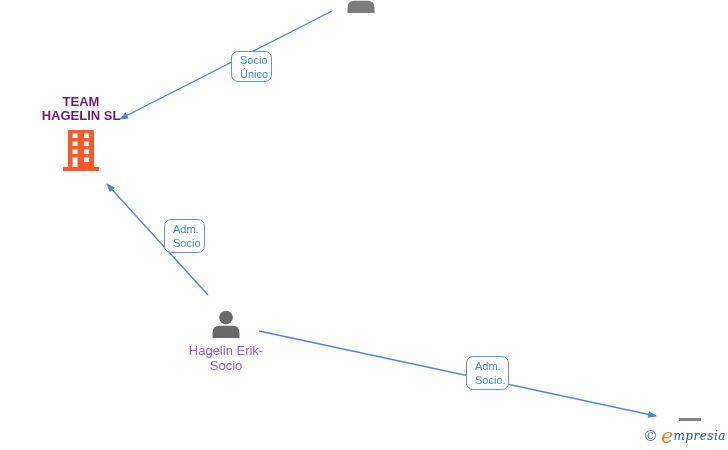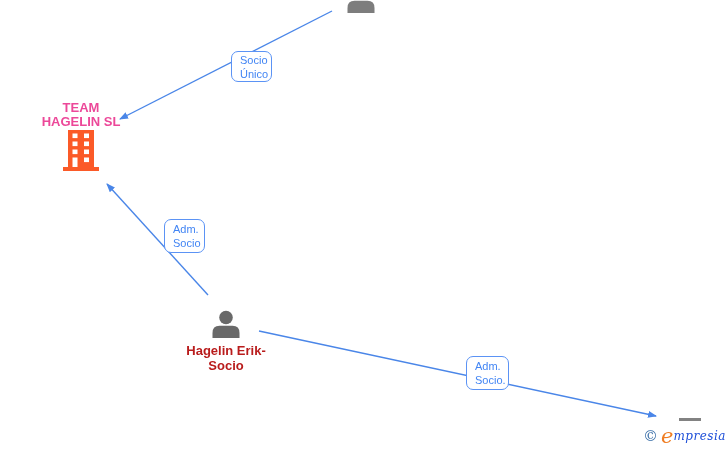--- a/index.html
+++ b/index.html
@@ -26,23 +26,23 @@
   .edge-label span{display:block;white-space:nowrap;}
   #label-socio{left:203px;top:51px;width:41px;height:31px;}
   #label-adm-unico{left:136px;top:219px;width:41px;height:34px;}
   #label-adm-solid{left:438px;top:356px;width:43px;height:34px;}
   .node-icon{position:absolute;}
   #icon-top-person{left:346px;top:-15px;}
   #icon-company{left:63px;top:130px;}
   #icon-person{left:211px;top:310px;}
   #icon-mini-company{left:679px;top:413px;}
   .node-label{
-    position:absolute;text-align:center;color:#b91c1c;font-size:13px;line-height:14px;font-weight:bold;
+    position:absolute;text-align:center;color:#8b5cf6;font-size:13px;line-height:14px;
   }
-  #company-label{left:21px;top:101px;width:120px;font-weight:bold;color:#ec4899;}
+  #company-label{left:21px;top:95px;width:120px;font-weight:bold;color:#701a75;}
   #person-label{left:166px;top:343px;width:120px;line-height:15px;}
   #watermark{
     position:absolute;left:644px;top:421px;width:84px;height:29px;
     background:#ffffff;
     display:flex;align-items:center;justify-content:flex-end;
     padding-right:2px;box-sizing:border-box;
     font-family:"DejaVu Serif", serif;
     font-style:italic;
   }
   #watermark .copy{color:#3a6fa8;font-size:15px;font-style:normal;margin-right:3px;}

